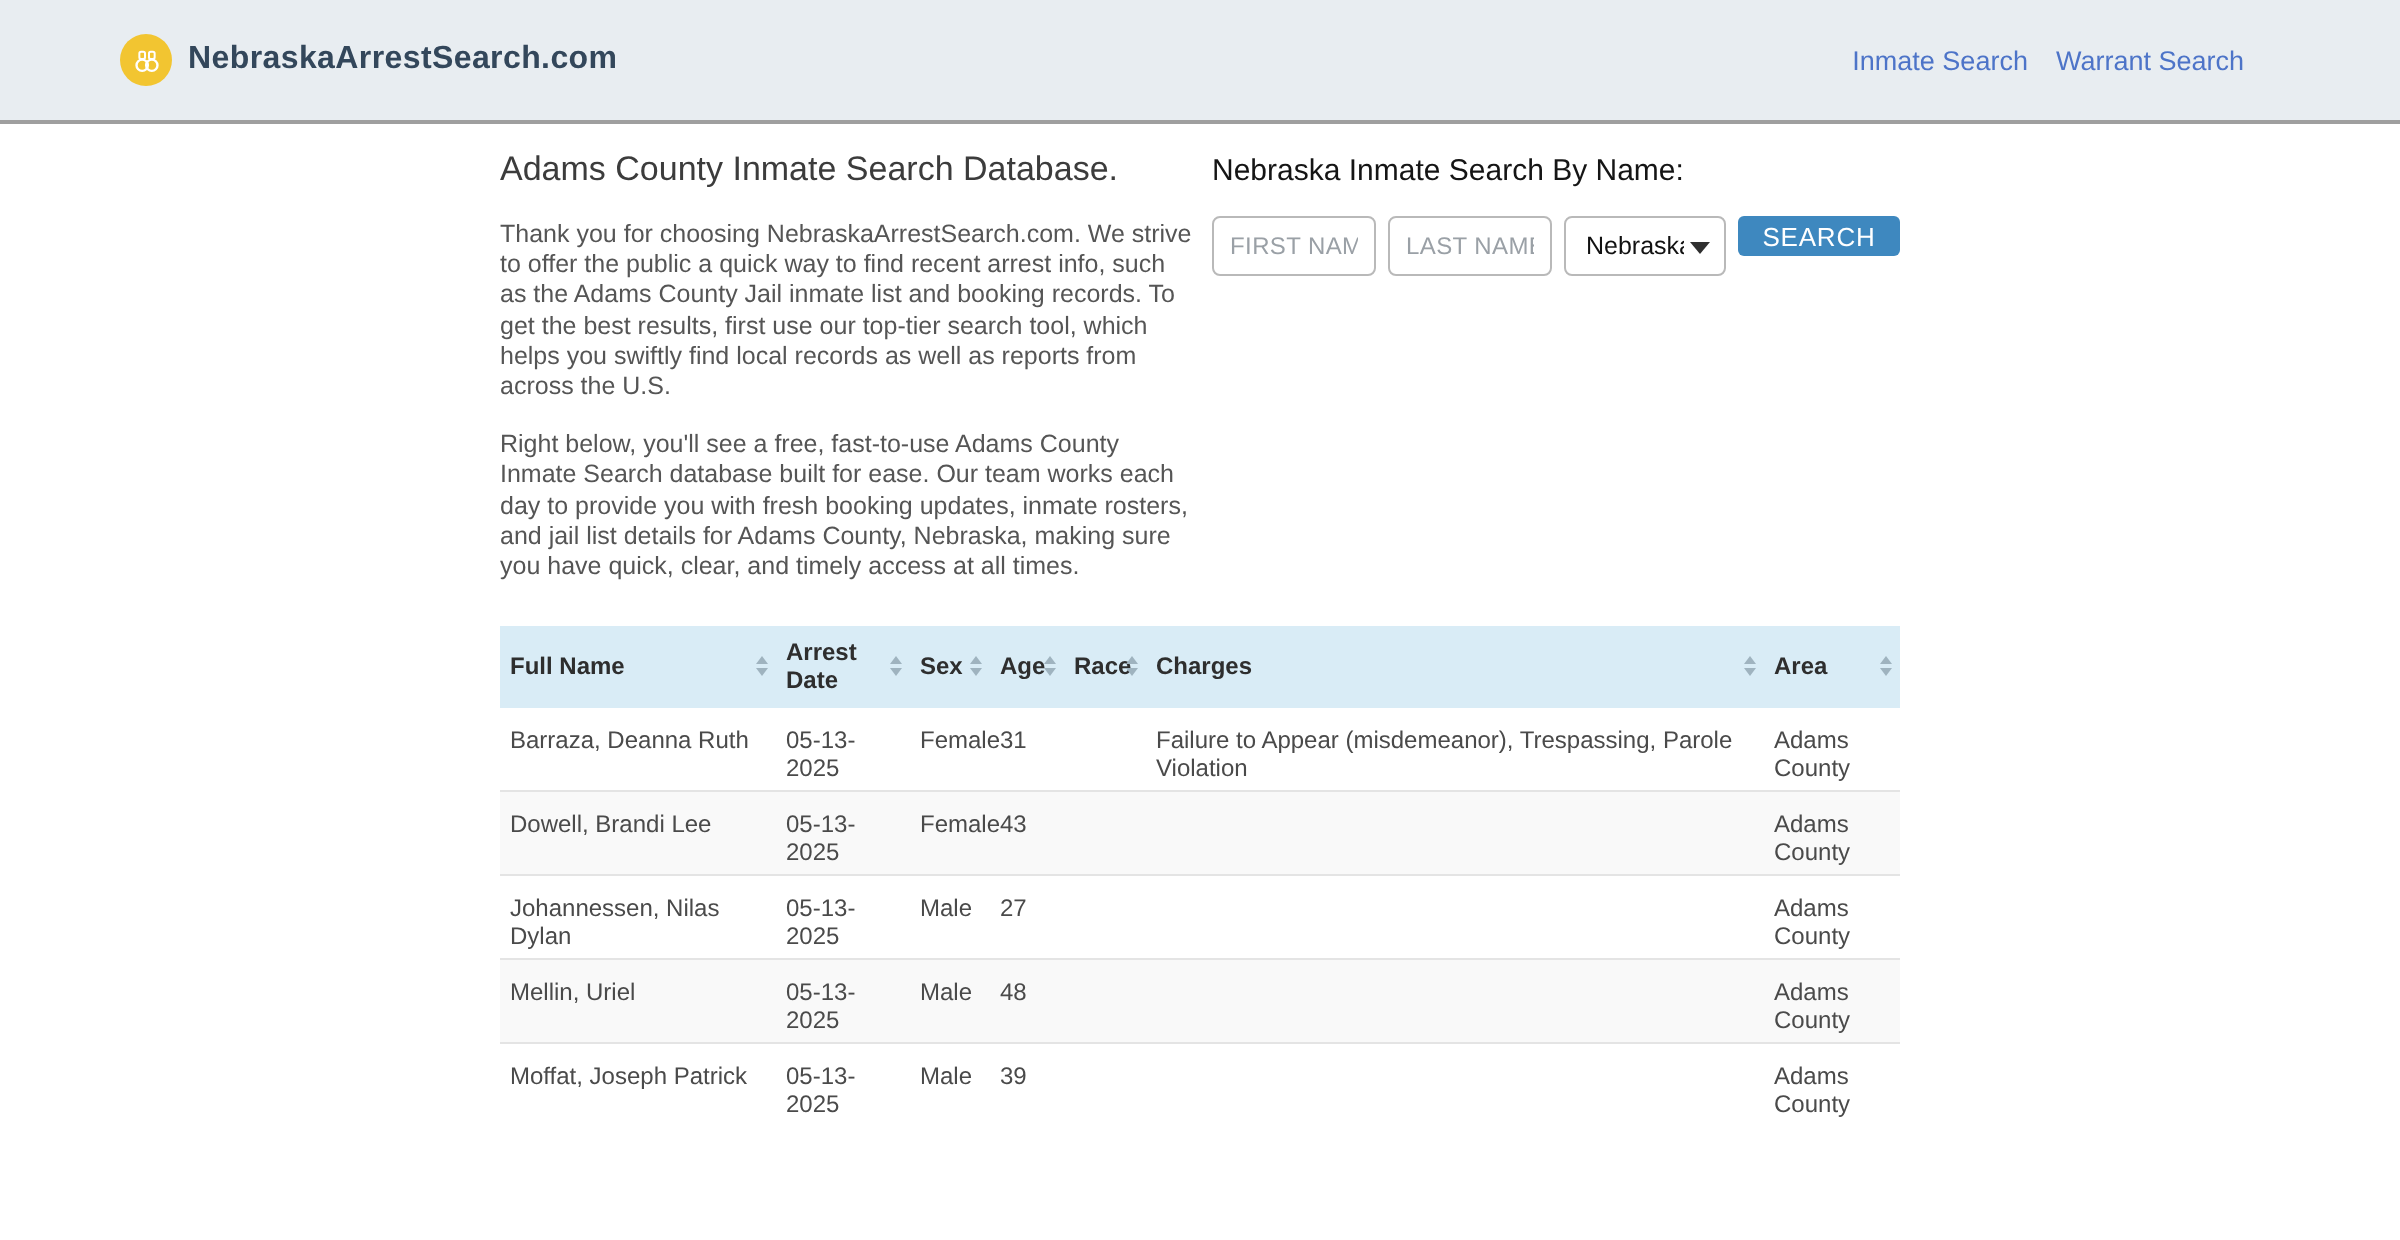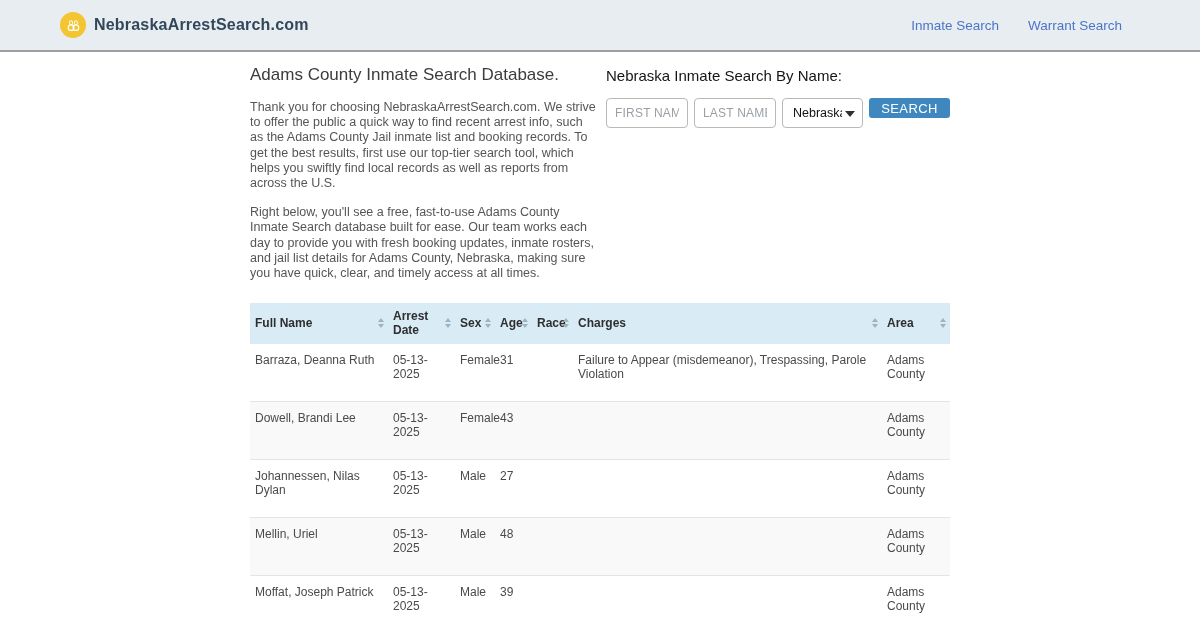--- a/index.html
+++ b/index.html
@@ -1,28 +1,28 @@
 <!DOCTYPE html>
 <html style="--header-bg: #e8edf1; --accent-blue: #4d74c8; --button-blue: #3e88bf; --thead-bg: #d9ecf6; --logo-yellow: #f2c531;"><head>
 <meta charset="utf-8">
 <style>
   * { margin:0; padding:0; box-sizing:border-box; }
   html,body { width:1200px; height:620px; overflow:hidden; background:#fff;
     font-family:"Liberation Sans","DejaVu Sans",sans-serif; }
 
   
-  .site-header { height:52px; background:var(--header-bg,#e8edf1);
+  .site-header { height:62px; background:var(--header-bg,#e8edf1);
     border-bottom:2px solid #9f9f9f; display:flex; align-items:center;
     justify-content:space-between; padding:0 78px 0 60px; }
   .brand { display:flex; align-items:center; gap:8px; }
   .logo-circle { width:26px; height:26px; border-radius:50%;
     background:var(--logo-yellow,#f2c531); display:flex; align-items:center;
     justify-content:center; flex:0 0 auto; }
   .brand-name { font-size:16px; font-weight:bold; color:#33475b; letter-spacing:.2px; }
-  .top-nav { display:flex; gap:29px; }
+  .top-nav { display:flex; gap:14px; }
   .top-nav a { font-size:13.5px; color:var(--accent-blue,#4d74c8);
     text-decoration:none; }
 
   
   .main { width:700px; margin:13px 0 0 250px; }
   .intro-cols { display:flex; gap:8px; }
   .col-left { width:348px; }
   .col-right { width:344px; }
 
   .page-title { font-size:17px; font-weight:400; color:#3c3c3c; margin:0 0 15px; }
@@ -67,21 +67,21 @@
     color:#2e2e2e; text-align:left; vertical-align:middle;
     padding:7px 16px 7px 5px; position:relative; line-height:13.5px; height:39px; }
   thead th .sort { position:absolute; right:4px; top:50%; margin-top:-6px;
     display:flex; flex-direction:column; gap:2px; }
   .sort i { display:block; width:0; height:0; }
   .sort .up { border-left:3.5px solid transparent; border-right:3.5px solid transparent;
     border-bottom:4.5px solid #9fb3bf; }
   .sort .dn { border-left:3.5px solid transparent; border-right:3.5px solid transparent;
     border-top:4.5px solid #9fb3bf; }
   tbody td { font-size:12px; color:#4a4a4a; vertical-align:top;
-    padding:9px 4px 20px 5px; line-height:14px; }
+    padding:9px 4px 4px 5px; line-height:14px; }
   tbody tr:nth-child(even) { background:#f9f9f9; }
   tbody tr td { border-top:1px solid #e4e4e4; }
   tbody tr:first-child td { border-top:none; }
 </style>
 </head>
 <body>
 
 <header class="site-header">
   <div class="brand">
     <span class="logo-circle">

